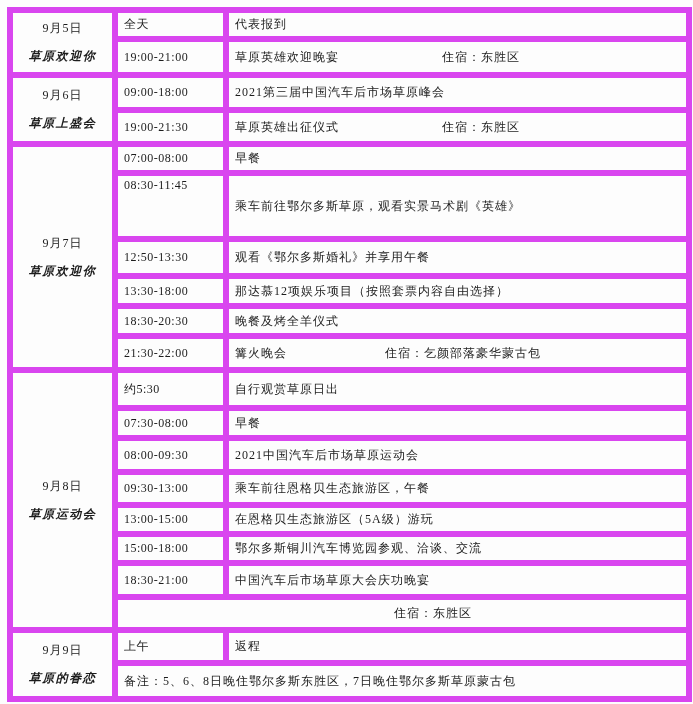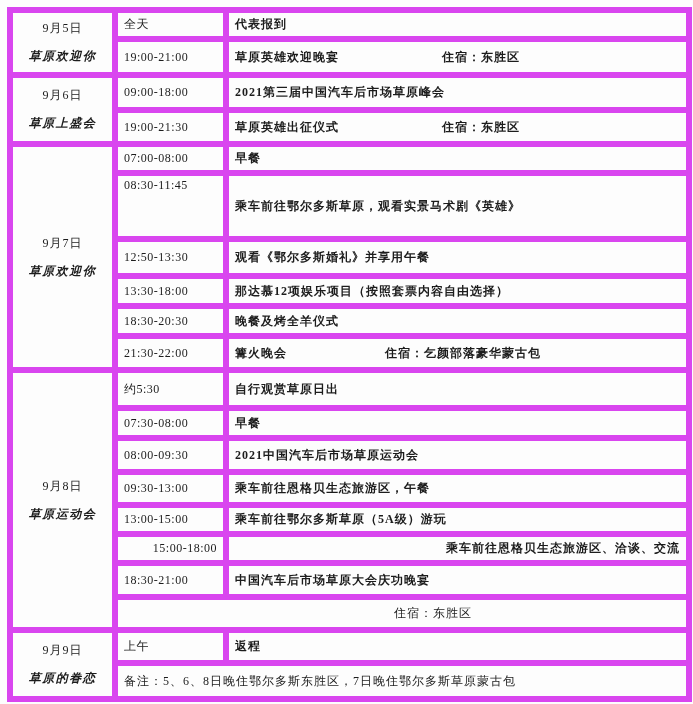--- a/index.html
+++ b/index.html
@@ -46,21 +46,20 @@
     font-style: italic;
   }
   td.time-cell { letter-spacing: 0.5px; }
   td.time-top {
     vertical-align: top;
   }
   td.activity-cell .cellwrap {
     position: relative;
     display: block;
     width: 100%;
-    font-weight: bold;
   }
   .lodging {
     position: absolute;
     top: 0;
     white-space: nowrap;
   }
   td.merged-cell {}
 </style>
 </head>
 <body>
@@ -177,27 +176,27 @@
         </tr>
         <tr style="height: 33px;">
           <td class="time-cell">09:30-13:00</td>
           <td class="activity-cell">
             <div class="cellwrap"><span>乘车前往恩格贝生态旅游区，午餐</span></div>
           </td>
         </tr>
         <tr style="height: 29px;">
           <td class="time-cell">13:00-15:00</td>
           <td class="activity-cell">
-            <div class="cellwrap"><span>乘车前往鄂尔多斯草原（5A级）游玩</span></div>
-          </td>
-        </tr>
-        <tr style="height: 29px; text-align: right;">
+            <div class="cellwrap"><span>在恩格贝生态旅游区（5A级）游玩</span></div>
+          </td>
+        </tr>
+        <tr style="height: 29px;">
           <td class="time-cell">15:00-18:00</td>
           <td class="activity-cell">
-            <div class="cellwrap"><span>乘车前往恩格贝生态旅游区、洽谈、交流</span></div>
+            <div class="cellwrap"><span>鄂尔多斯铜川汽车博览园参观、洽谈、交流</span></div>
           </td>
         </tr>
         <tr style="height: 34px;">
           <td class="time-cell">18:30-21:00</td>
           <td class="activity-cell">
             <div class="cellwrap"><span>中国汽车后市场草原大会庆功晚宴</span></div>
           </td>
         </tr>
         <tr style="height: 33px;">
           <td class="merged-cell" colspan="2" style="padding-left: 276px;"><span>住宿：东胜区</span></td>

